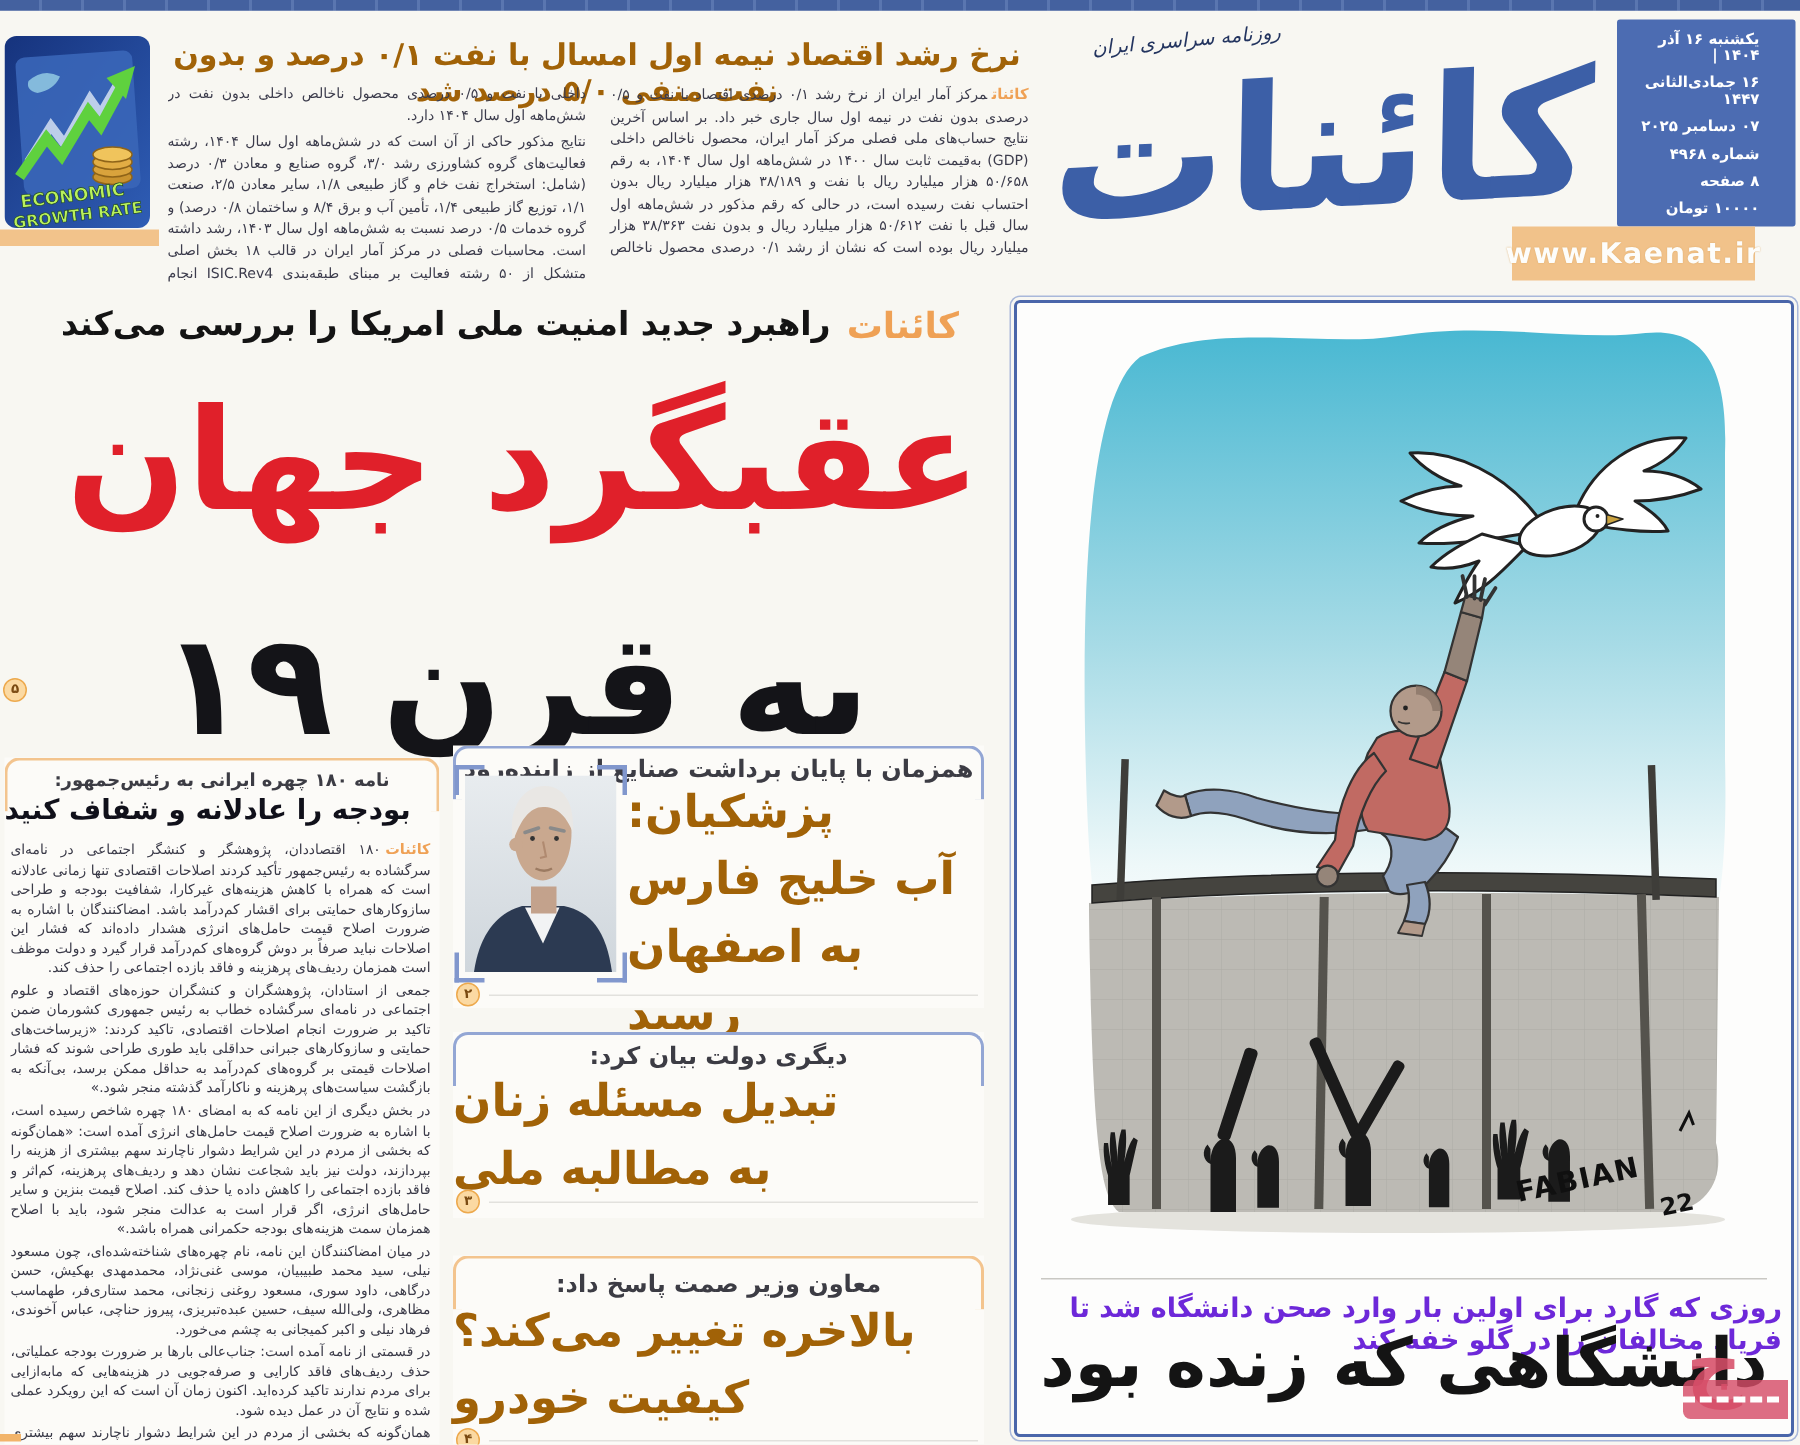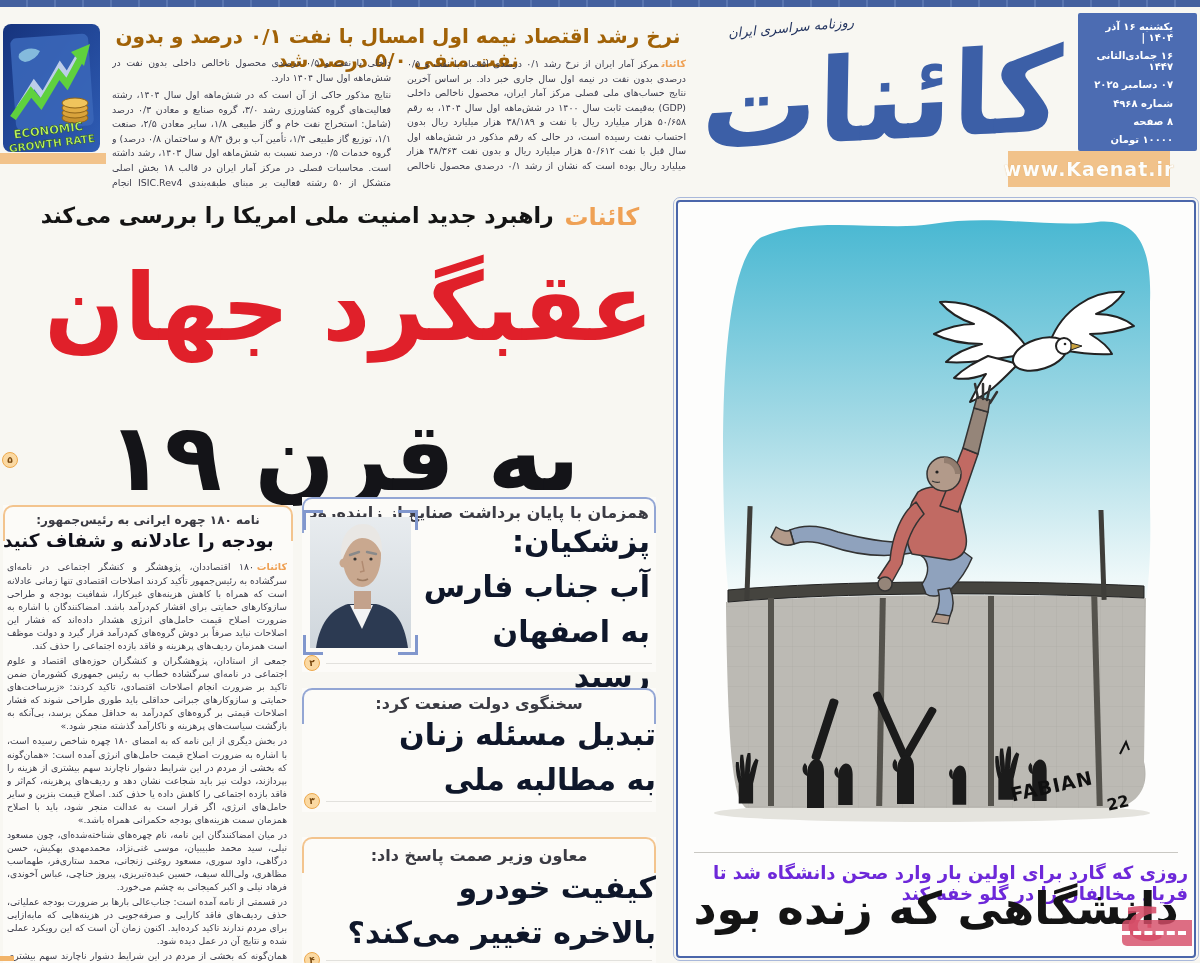--- a/index.html
+++ b/index.html
@@ -77,22 +77,22 @@
     font-size:9.2px; line-height:1.42; text-align:justify; color:#3a3a48; overflow:hidden; }
   #letter-body .para { margin-bottom:2px; }
   #bottom-orange-stub { left:0; top:956px; width:14px; height:5px; background:#f2b46a; }
 
   
   .center-story { left:302px; width:354px; }
   #story-a1 { top:497px; height:175px; }
   #story-a2 { top:688px; height:124px; }
   #story-a3 { top:837px; height:126px; }
   .center-story .kicker { top:6px; }
-  .headline-xl { position:absolute; text-align:right; font-weight:bold;
-    color:#0f172a; font-size:30px; line-height:1.5; letter-spacing:-1px; }
+  .headline-xl { position:absolute; text-align:left; font-weight:bold;
+    color:#a16207; font-size:30px; line-height:1.5; letter-spacing:-1px; }
   #story-a1 .headline-xl { left:116px; top:22px; width:232px; }
   #story-a2 .headline-xl, #story-a3 .headline-xl { left:0; top:24px; width:100%; }
   #story-a1 .badge-row { bottom:0; }
   #story-a2 .badge-row { bottom:2px; }
   #story-a3 .badge-row { bottom:-6px; }
 
   #photo-wrap { position:absolute; left:8px; top:20px; width:101px; height:131px; }
   #photo-wrap svg { display:block; }
   .corner { position:absolute; width:20px; height:20px; border:3px solid #8197cd; }
   .corner.tl { left:-7px; top:-7px;  border-right:none; border-bottom:none; }
@@ -220,48 +220,48 @@
       <path d="M47,62 q6,3 11,0" stroke="#9c7b62" stroke-width="1.5" fill="none"></path>
       <circle cx="34" cy="46" r="4.5" fill="#c9a88f"></circle>
     </svg>
     <span class="corner tl"></span>
     <span class="corner tr"></span>
     <span class="corner bl"></span>
     <span class="corner br"></span>
   </div>
   <div class="headline-xl">
     <div>پزشکیان:</div>
-    <div>آب جناب فارس</div>
+    <div>آب خلیج فارس</div>
     <div>به اصفهان رسید</div>
   </div>
   <div class="badge-row">
     <span class="badge">۲</span>
     <span class="line"></span>
   </div>
 </div>
 
 <div id="story-a2" class="abs center-story story-box">
   <div class="ftop blue"></div>
-  <div class="kicker">سخنگوی دولت صنعت کرد:</div>
+  <div class="kicker">دیگری دولت بیان کرد:</div>
   <div class="headline-xl">
     <div>تبدیل مسئله زنان</div>
     <div>به مطالبه ملی</div>
   </div>
   <div class="badge-row">
     <span class="badge">۳</span>
     <span class="line"></span>
   </div>
 </div>
 
 <div id="story-a3" class="abs center-story story-box">
   <div class="ftop orange"></div>
   <div class="kicker" style="top:9px">معاون وزیر صمت پاسخ داد:</div>
   <div class="headline-xl" style="top:28px">
+    <div>بالاخره تغییر می‌کند؟</div>
     <div>کیفیت خودرو</div>
-    <div>بالاخره تغییر می‌کند؟</div>
   </div>
   <div class="badge-row">
     <span class="badge">۴</span>
     <span class="line"></span>
   </div>
 </div>
 
 <div id="cartoon-box" class="abs">
   <svg id="cartoon-svg" width="510" height="644" viewBox="0 0 510 644">
     <defs>

